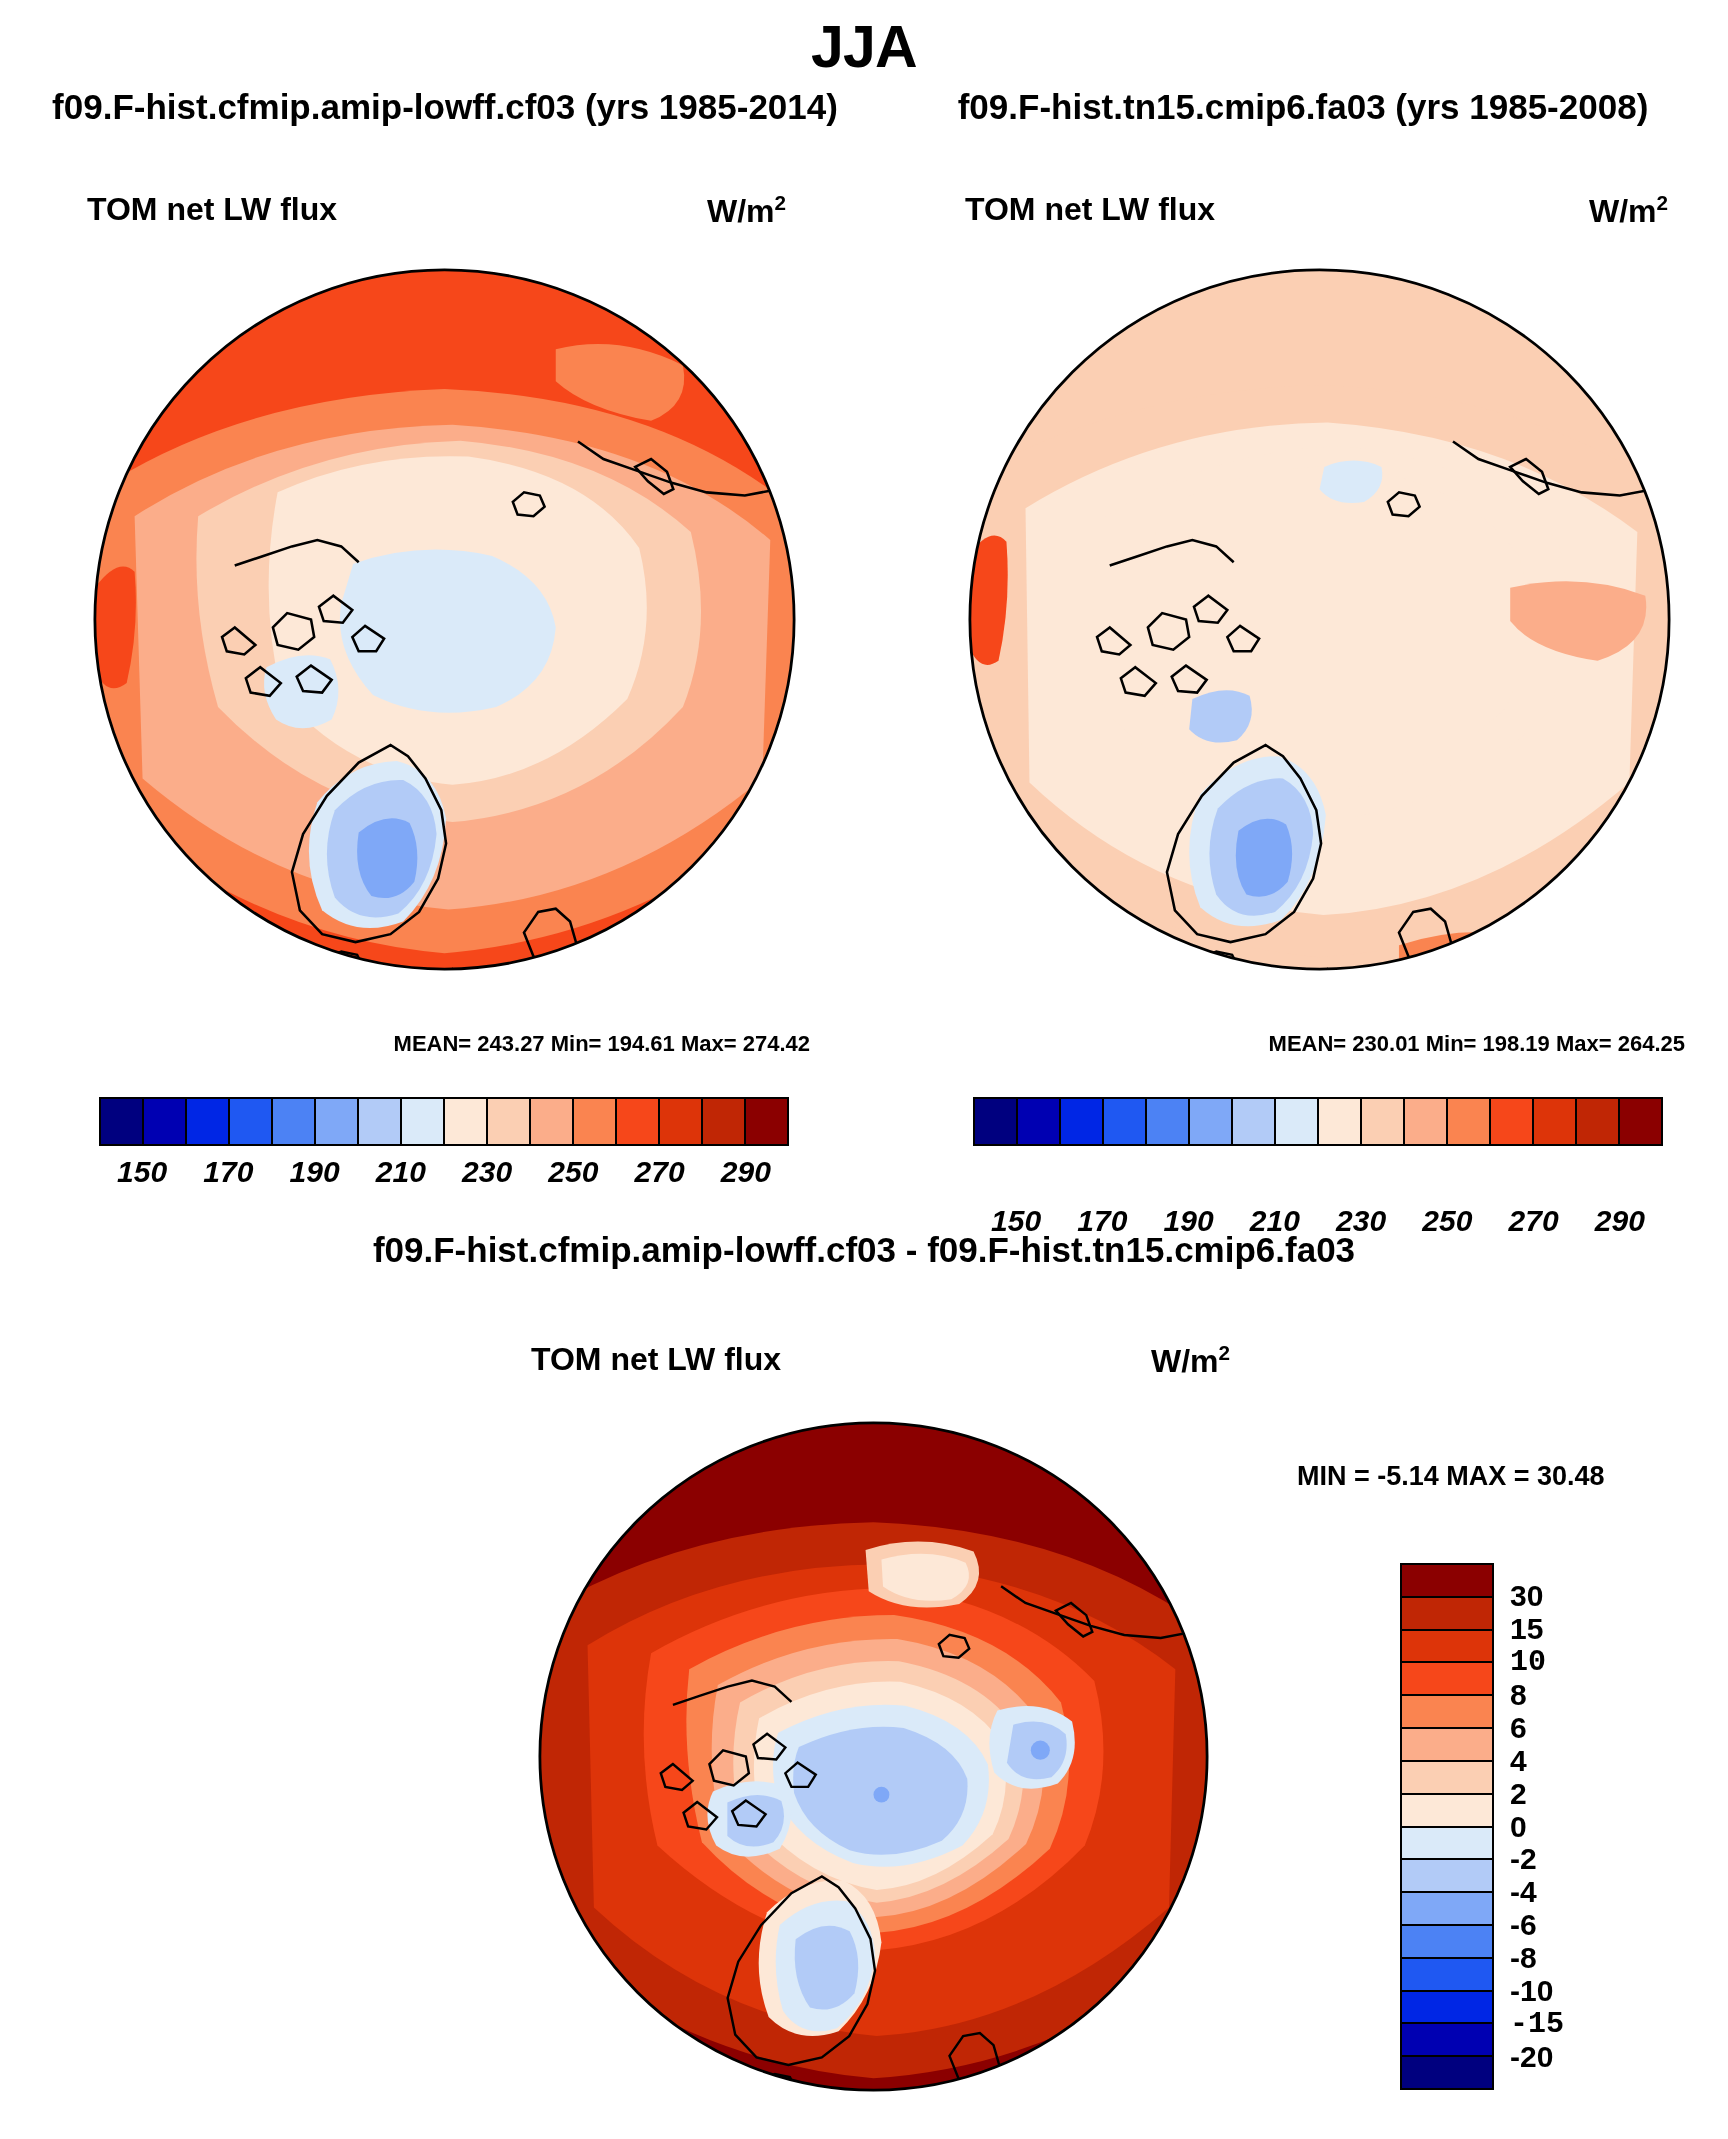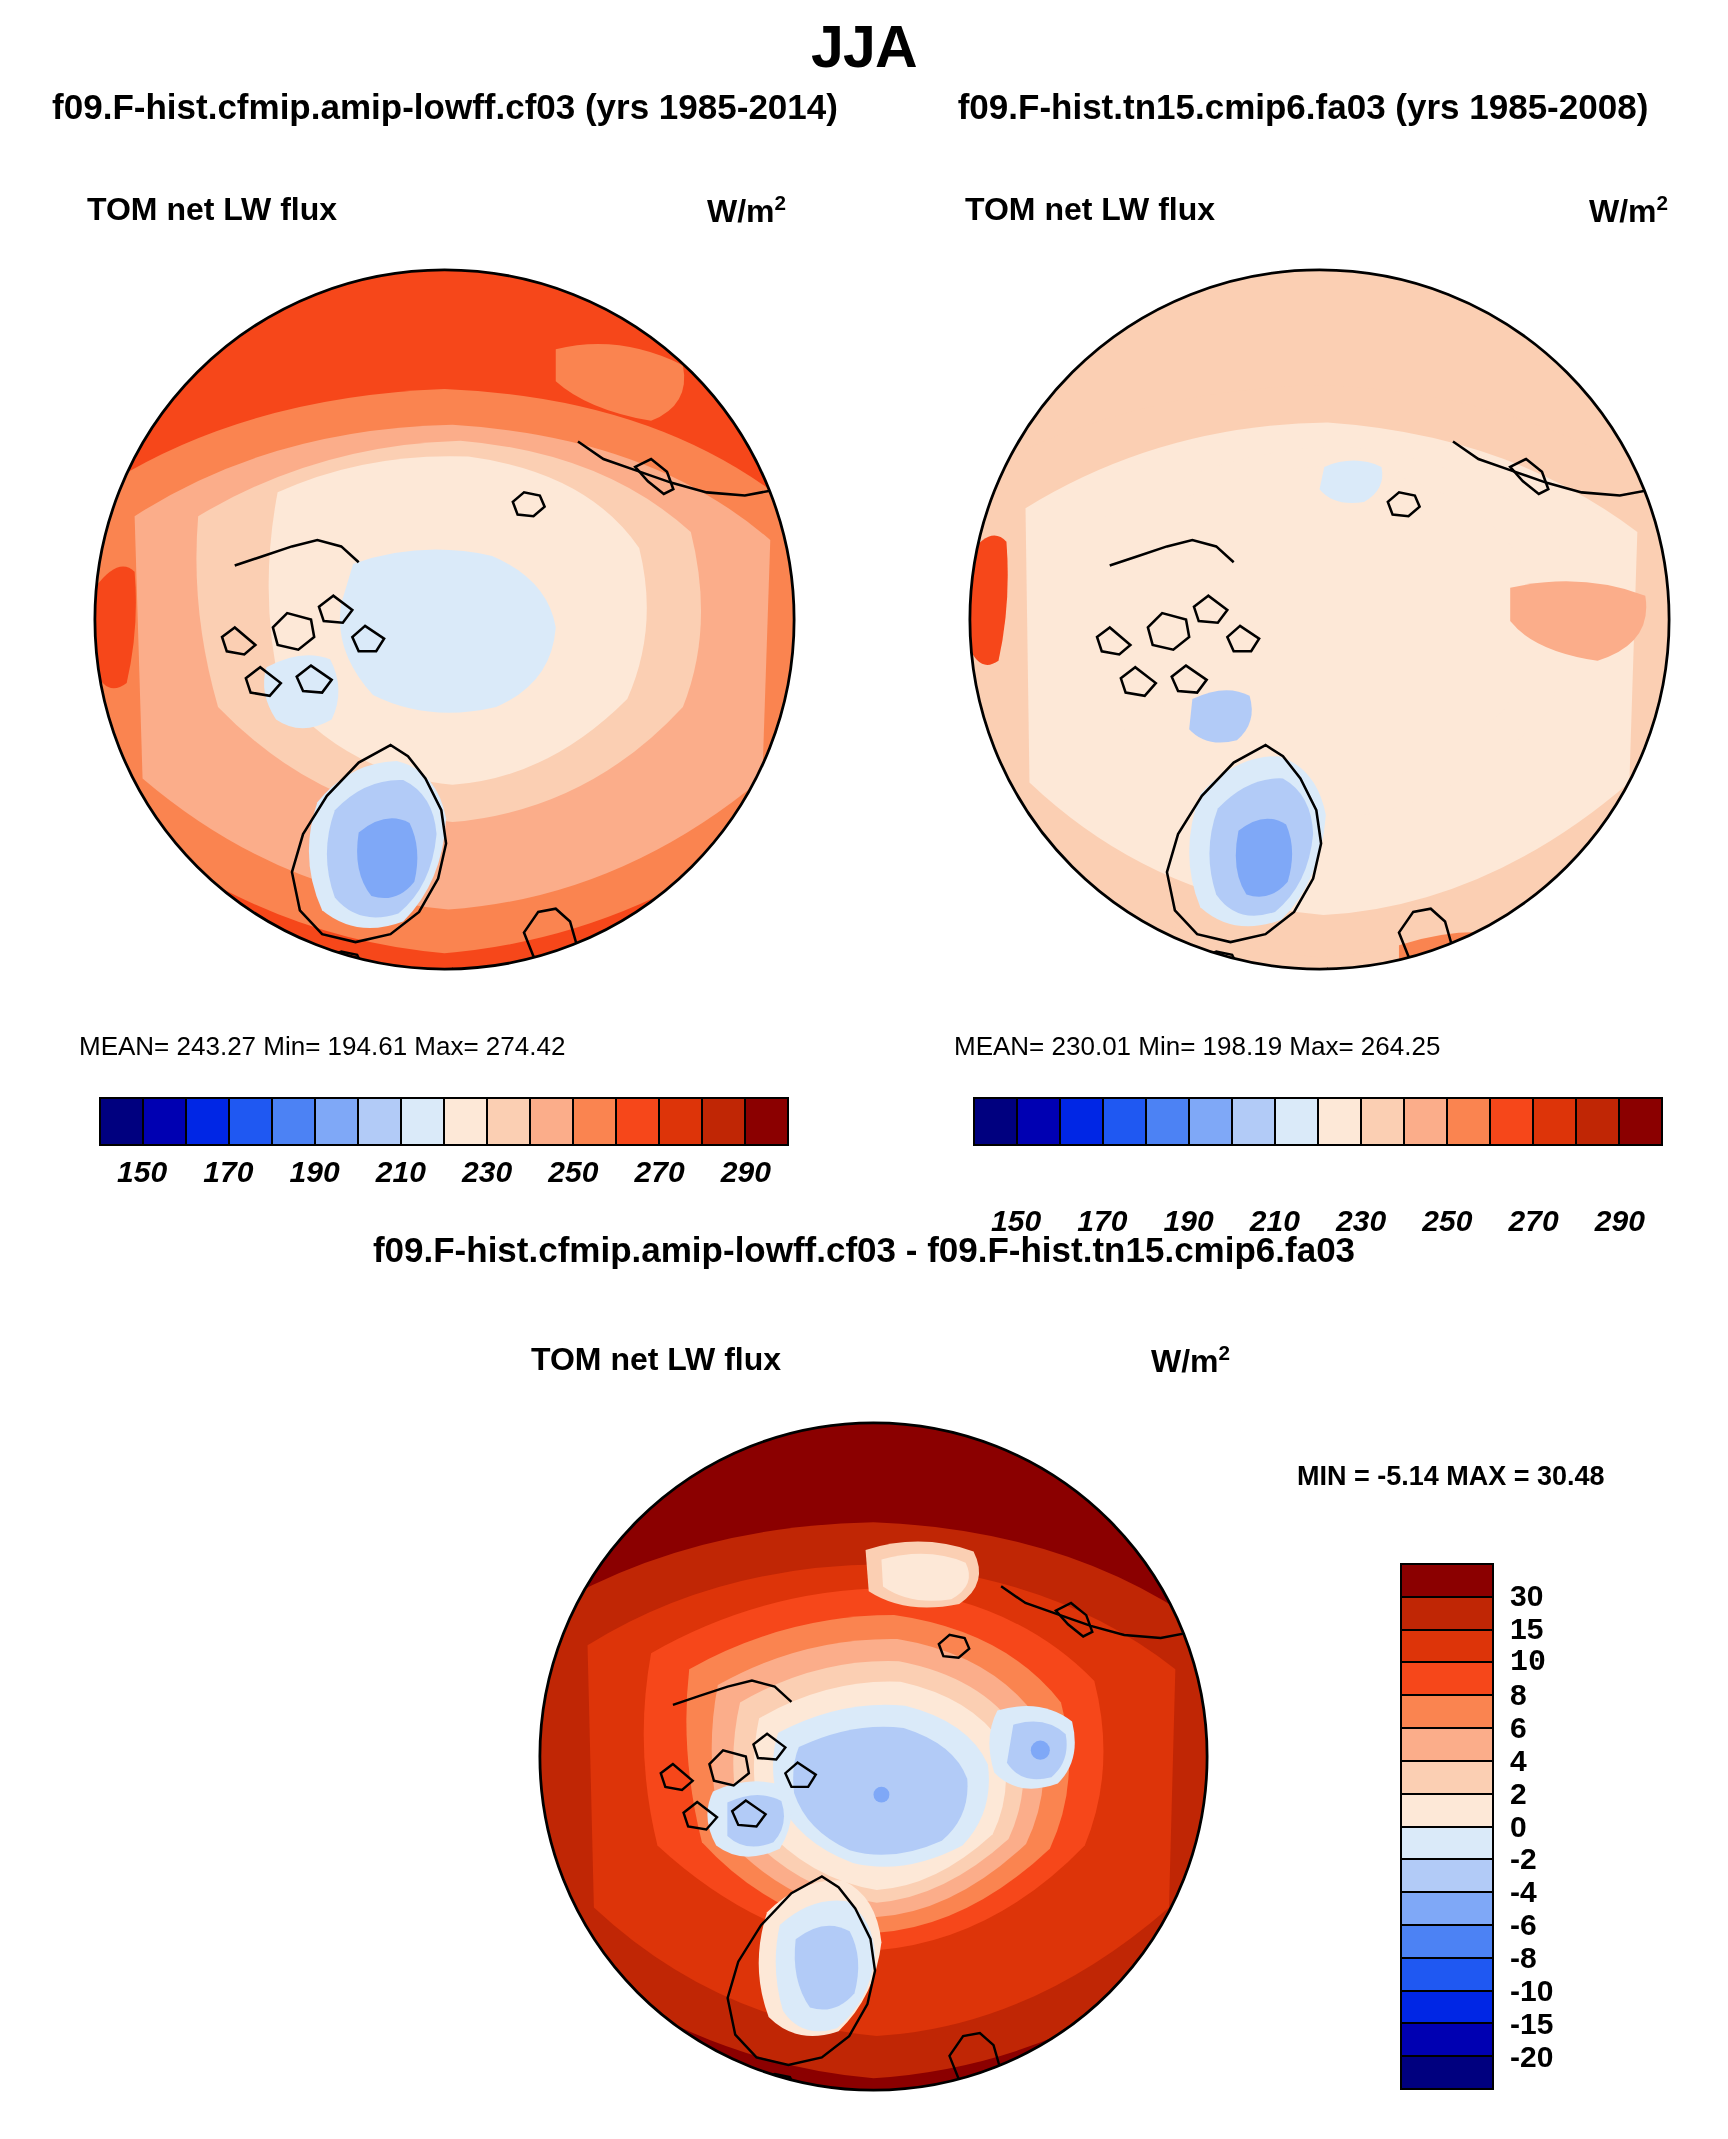--- a/index.html
+++ b/index.html
@@ -6,21 +6,21 @@
   body{width:1728px;height:2140px;position:relative;
        font-family:"Liberation Sans",sans-serif;color:#000;
        -webkit-font-smoothing:none;}
   .abs{position:absolute;margin-top:8px;}
   #main-title{left:0;top:4.8px;width:1728px;font-size:59px;font-weight:bold;text-align:center;letter-spacing:-0.8px;}
   #title-left{left:0;top:79px;width:890px;text-align:center;font-size:35px;font-weight:bold;}
   #title-right{left:878px;top:79px;width:850px;text-align:center;font-size:35px;font-weight:bold;}
   .panel-var{font-size:32px;font-weight:bold;}
   .panel-unit{font-size:32px;font-weight:bold;}
   .sup{font-size:20.7px;vertical-align:super;}
-  .statline{font-size:26px;font-weight:normal;text-align:left;}
+  .statline{font-size:22px;font-weight:bold;text-align:right;}
   .cbar-h{display:flex;border:2.4px solid #000;box-sizing:border-box;}
   .cbar-h .cell{flex:1 1 0;border-right:2.4px solid #000;}
   .cbar-h .cell:last-child{border-right:none;}
   .cbar-h-labels{position:relative;height:41px;font-style:italic;}
   .cbar-h-labels span{position:absolute;font-size:30px;font-weight:bold;transform:translateX(-50%);top:0;}
   .cbar-v{position:absolute;border:2.4px solid #000;box-sizing:border-box;display:flex;flex-direction:column;}
   .cbar-v .cell{flex:1 1 0;border-bottom:2.4px solid #000;}
   .cbar-v .cell:last-child{border-bottom:none;}
   .cbar-v-labels{position:absolute;}
   .cbar-v-labels span{position:absolute;font-size:30px;font-weight:bold;transform:translateY(-50%);left:0;white-space:nowrap;}
@@ -287,16 +287,16 @@
     <span style="top: 25%;">8</span>
     <span style="top: 31.25%;">6</span>
     <span style="top: 37.5%;">4</span>
     <span style="top: 43.75%;">2</span>
     <span style="top: 50%;">0</span>
     <span style="top: 56.25%;">-2</span>
     <span style="top: 62.5%;">-4</span>
     <span style="top: 68.75%;">-6</span>
     <span style="top: 75%;">-8</span>
     <span style="top: 81.25%;">-10</span>
-    <span style="top: 87.5%;">-15</span>
+    <span style="top: 87.5%; font-family: Liberation Mono, monospace;">-15</span>
     <span style="top: 93.75%;">-20</span>
   </div>
 
 
 </body></html>

